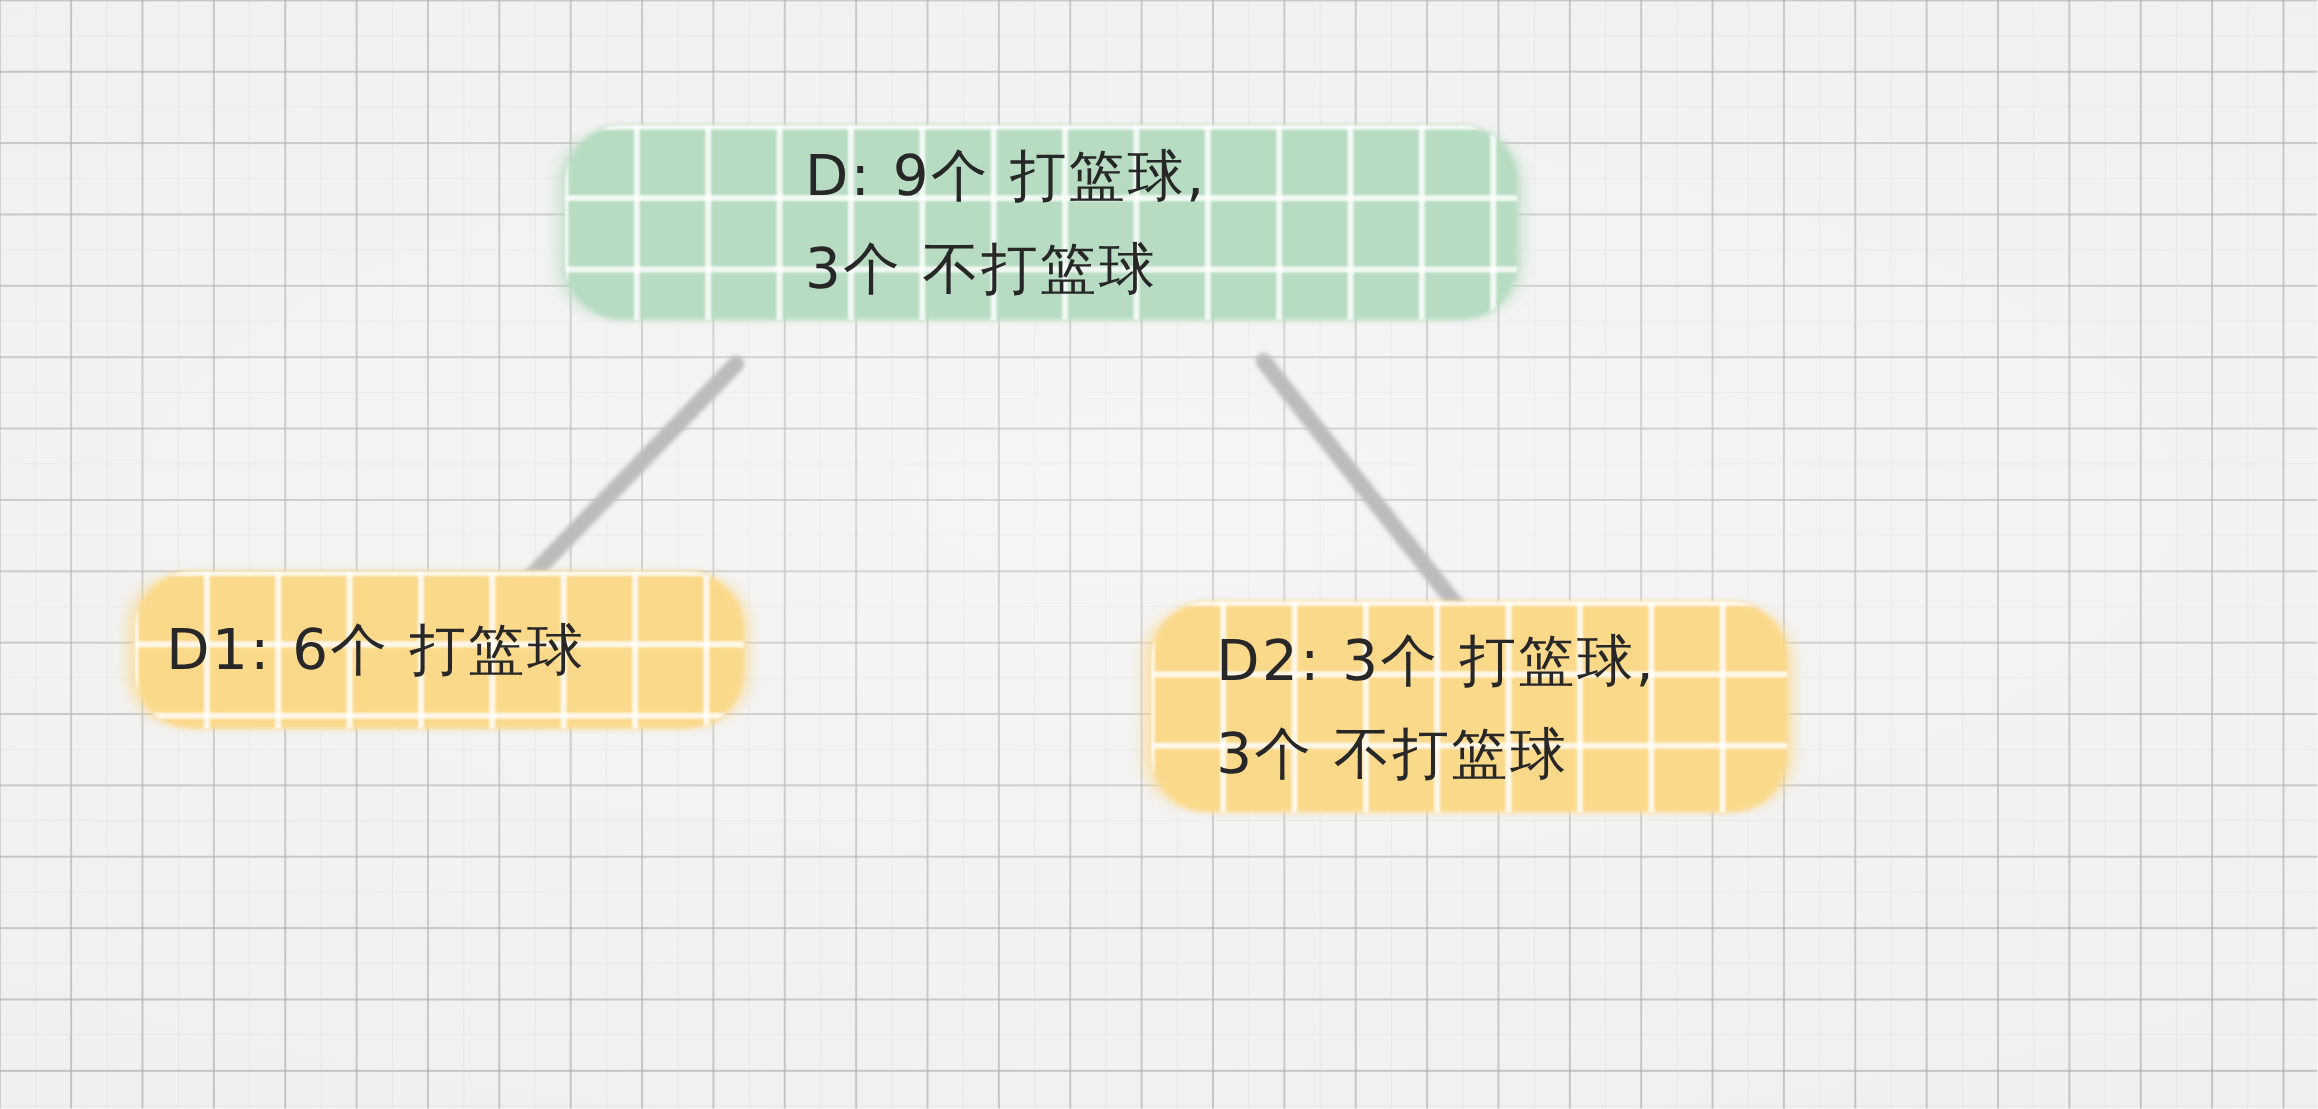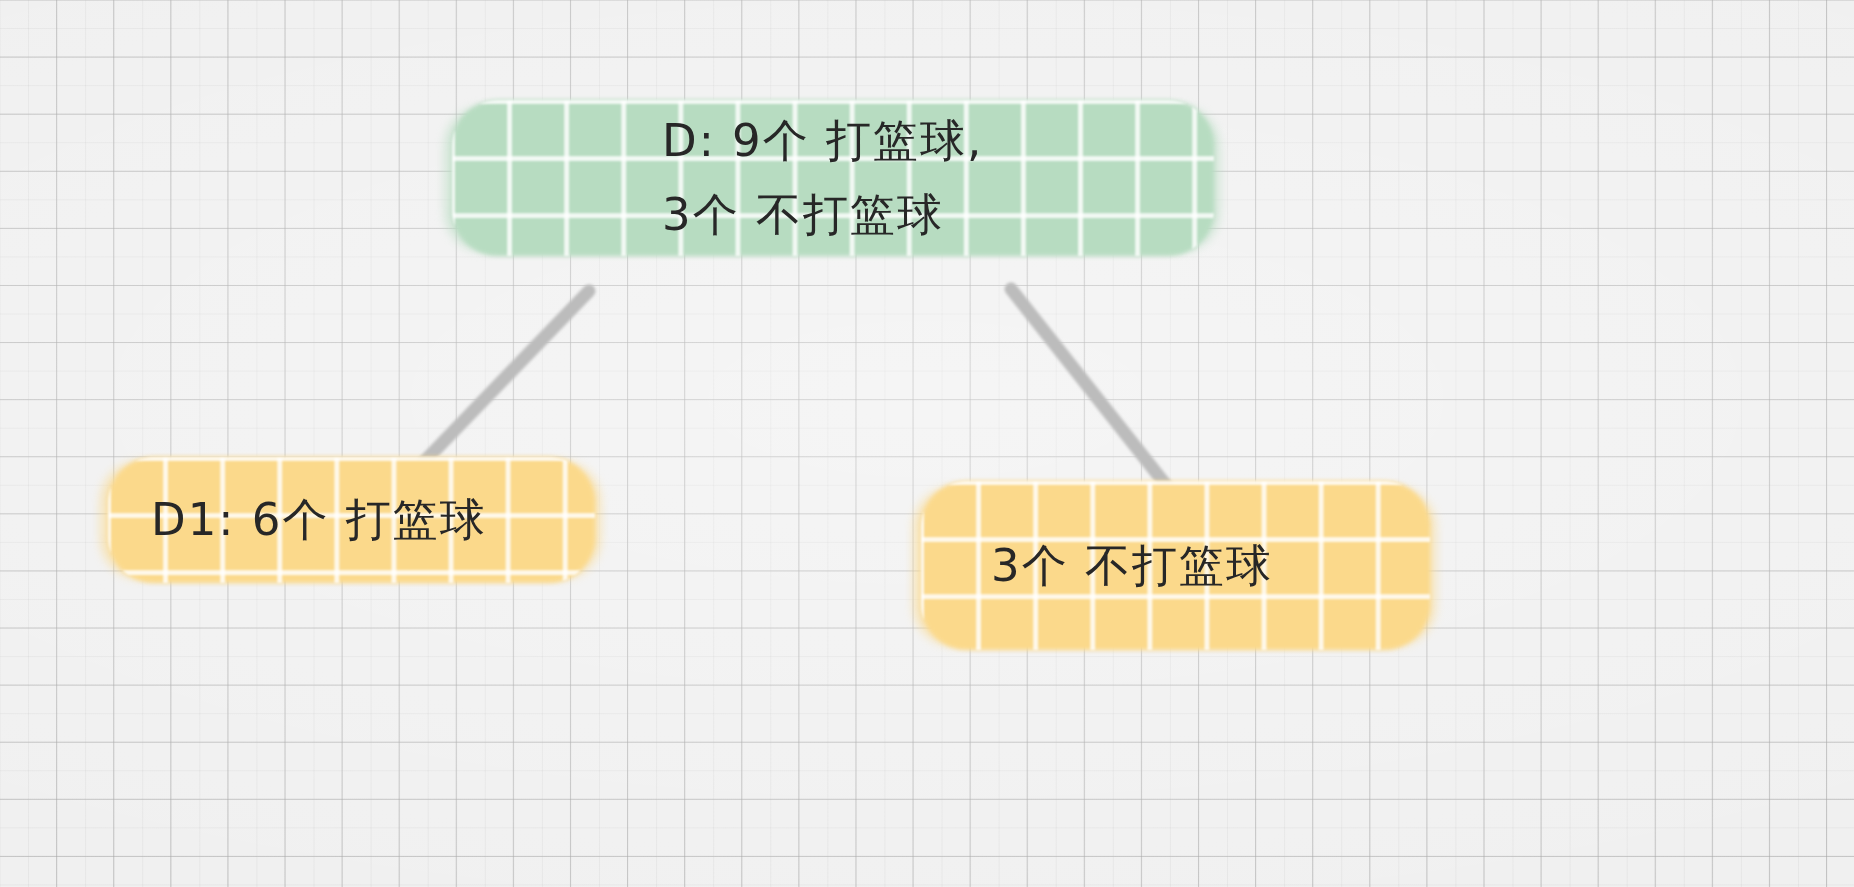--- a/index.html
+++ b/index.html
@@ -91,21 +91,20 @@
   .hl-green .ink2 { background: #b7dcc1; }
   .hl-yellow .ink  { background: #fbd98b; }
   .hl-yellow .ink2 { background: #fbd98b; }
 
   .hl .label {
     position: relative;
     z-index: 3;
     color: #272727;
     font-family: "DejaVu Serif", serif;
     white-space: nowrap;
-    margin-left: 18px;
   }
   .hl .label .line {
     display: block;
   }
 
   
   #node-root .label { font-size: 45px; line-height: 74px; letter-spacing: 2px; padding-left: 192px; }
   #node-d1   .label { font-size: 45px; line-height: 74px; letter-spacing: 2px; padding-left: 25px; }
   #node-d2   .label { font-size: 45px; line-height: 74px; letter-spacing: 2px; padding-left: 52px; }
 
@@ -147,17 +146,18 @@
     <div class="label">
       <span class="line han">D1: 6个 打篮球</span>
     </div>
   </div>
 
   <div class="hl hl-yellow" id="node-d2" style="left:921px; top:481px; width:509px; height:169px;">
     <div class="ink2" style="left:-8px; top:6px; right:-6px; bottom:4px;"></div>
     <div class="ink"></div>
     <div class="gridover"></div>
     <div class="label">
+      <span class="line han">D2: 3个 打篮球,</span>
       <span class="line han">3个 不打篮球</span>
     </div>
   </div>
 
 </div>
 
 </body></html>

